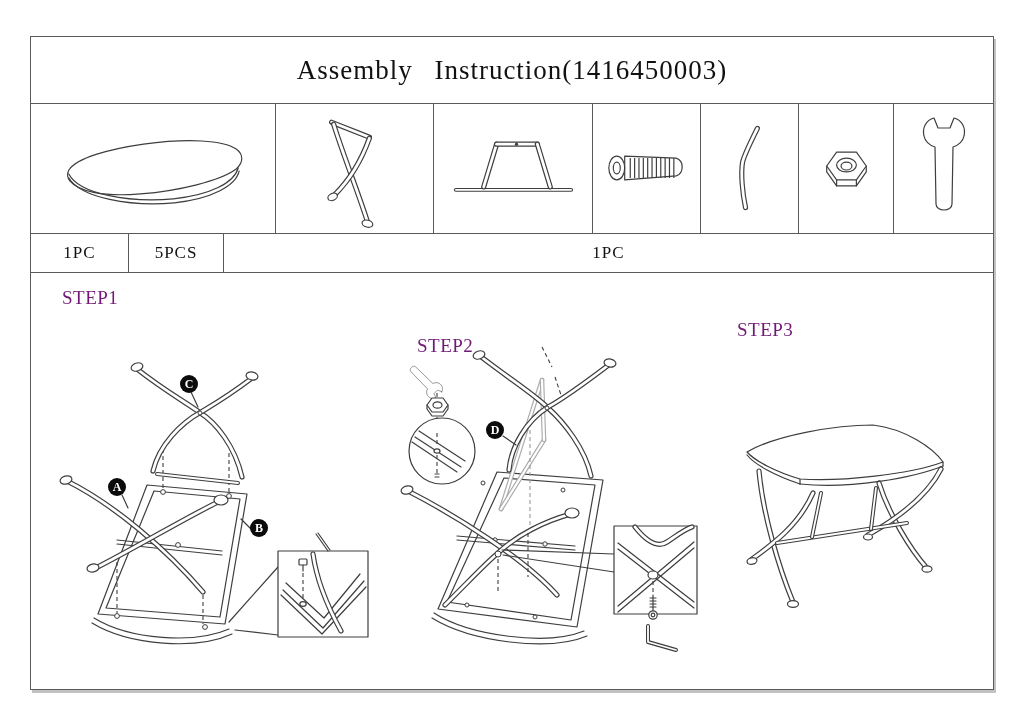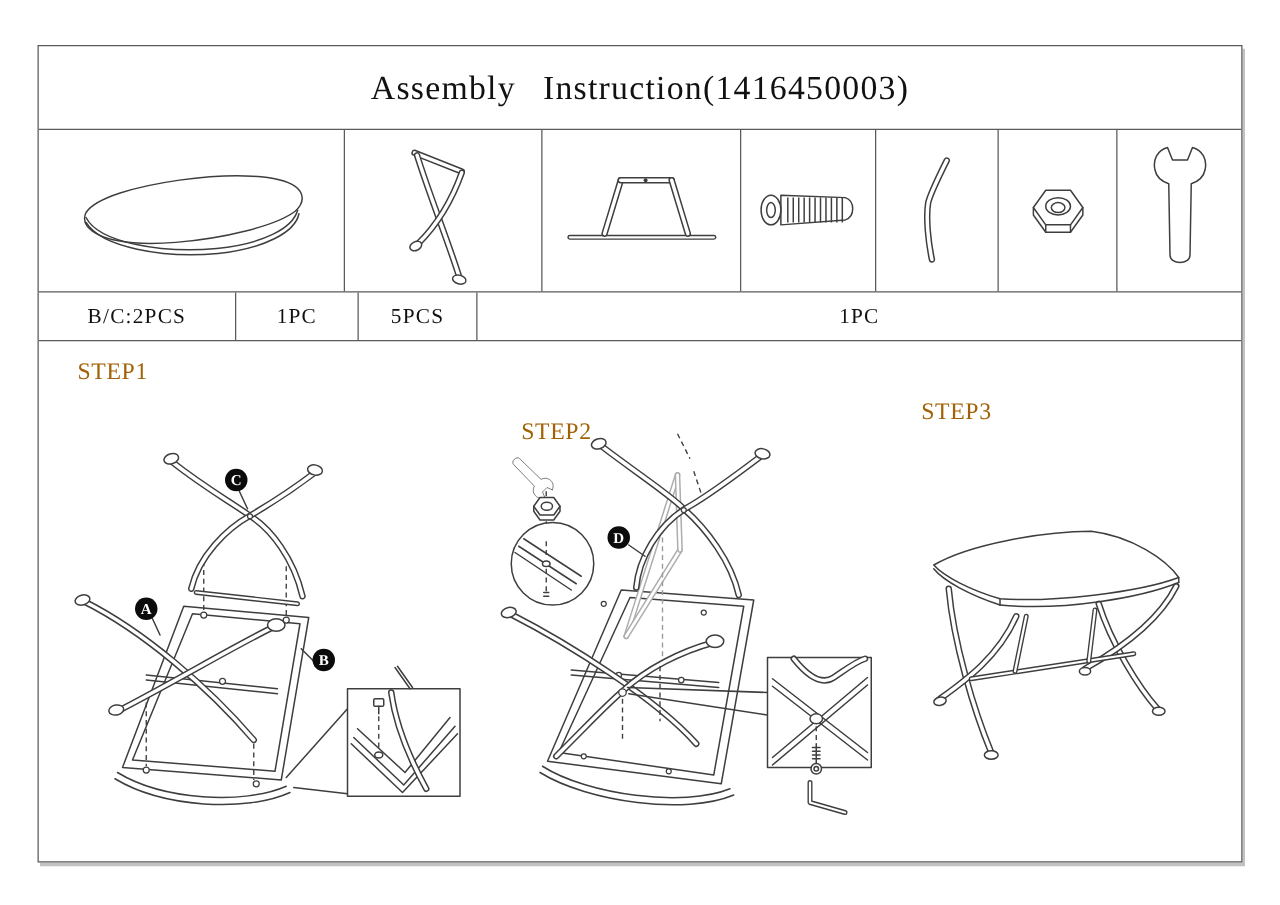--- a/index.html
+++ b/index.html
@@ -12,21 +12,21 @@
   .title-row .t-text{font-size:27px;letter-spacing:1px;word-spacing:14px;color:#111;}
   .parts-row{display:flex;height:129px;}
   .parts-row .cell{border-right:1.4px solid #5a5a5a;box-sizing:border-box;display:flex;align-items:center;justify-content:center;}
   .parts-row .cell:last-child{border-right:none;}
   .labels-row{display:flex;height:38px;border-top:1.4px solid #5a5a5a;border-bottom:1.4px solid #5a5a5a;}
   .labels-row .lcell{border-right:1.4px solid #5a5a5a;box-sizing:border-box;display:flex;align-items:center;justify-content:center;
         font-size:17px;letter-spacing:1px;color:#111;}
   .labels-row .lcell:last-child{border-right:none;}
   .c1{width:245px;}.c2{width:158px;}.c3{width:159px;}.c4{width:108px;}.c5{width:98px;}.c6{width:95px;text-align:right;}.c7{flex:1;}
   .steps-area{position:relative;height:416px;}
-  .step-label{position:absolute;top:14px;font-size:19px;color:#a16207;letter-spacing:.5px;}
+  .step-label{position:absolute;top:14px;font-size:19px;color:#701a75;letter-spacing:.5px;}
   .sl1{left:31px;}.sl2{left:386px;margin-top:48px;}.sl3{left:706px;margin-top:32px;}
   .callout{position:absolute;width:18px;height:18px;border-radius:50%;background:#0b0b0b;color:#fff;
         display:flex;align-items:center;justify-content:center;font-size:12px;font-weight:bold;z-index:5;}
   svg{position:absolute;}
   
   .ln{fill:none;stroke:#3e3e3e;stroke-width:1.2px;stroke-linecap:round;stroke-linejoin:round;}
   .lnw{fill:#fff;stroke:#3e3e3e;stroke-width:1.2px;stroke-linecap:round;stroke-linejoin:round;}
   .dash{fill:none;stroke:#3e3e3e;stroke-width:1.1px;stroke-dasharray:4 3;}
   .dashl{fill:none;stroke:#9a9a9a;stroke-width:1.1px;stroke-dasharray:4 3;}
   .foot{fill:#fff;stroke:#3e3e3e;stroke-width:1.2px;}
@@ -110,21 +110,20 @@
         </svg>
       </div>
       <div class="cell c7">
         <svg width="101" height="129" viewBox="0 0 101 129" style="position:static">
           <path class="lnw" d="M40,14 L44,24 L56,24 L60,14 C68,16 72,24 70,32 C69,37 65,41 59,43 L58,100 C58,108 42,108 42,100 L41,43 C35,41 31,37 30,32 C28,24 32,16 40,14 Z"></path>
         </svg>
       </div>
     </div>
 
     <div class="labels-row">
-      <div class="lcell c2">B/C:2PCS</div>
       <div class="lcell c5">1PC</div>
       <div class="lcell c6">5PCS</div>
       <div class="lcell c7">1PC</div>
     </div>
 
     <div class="steps-area">
       <div class="step-label sl1">STEP1</div>
       <div class="step-label sl2">STEP2</div>
       <div class="step-label sl3">STEP3</div>
 

